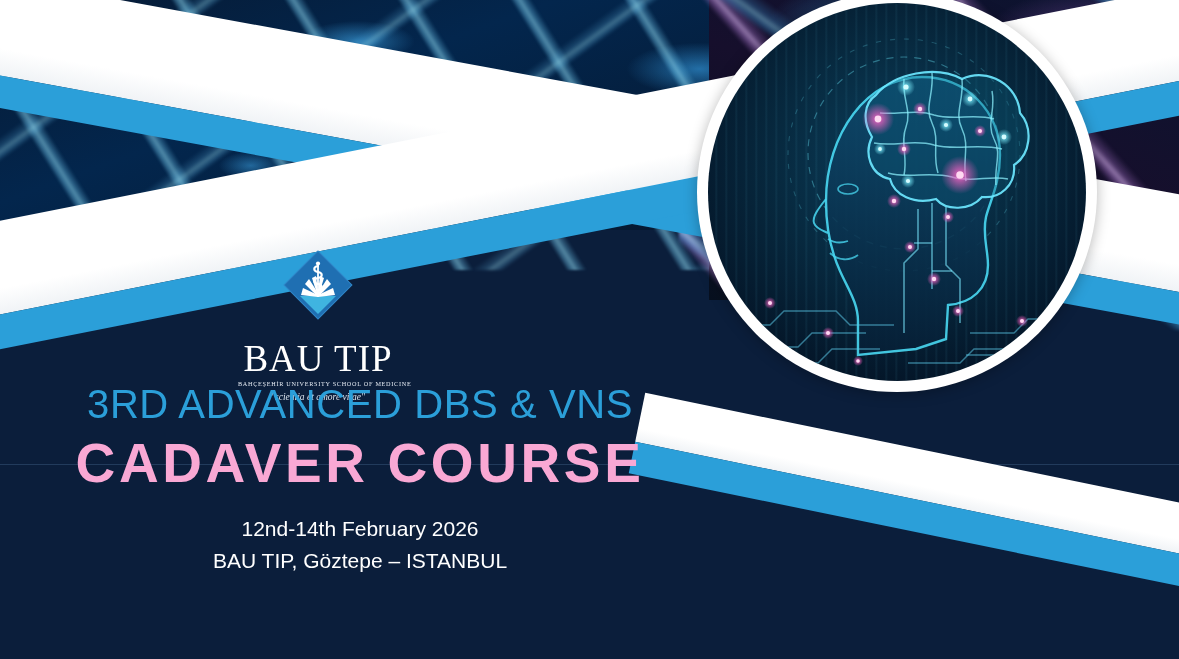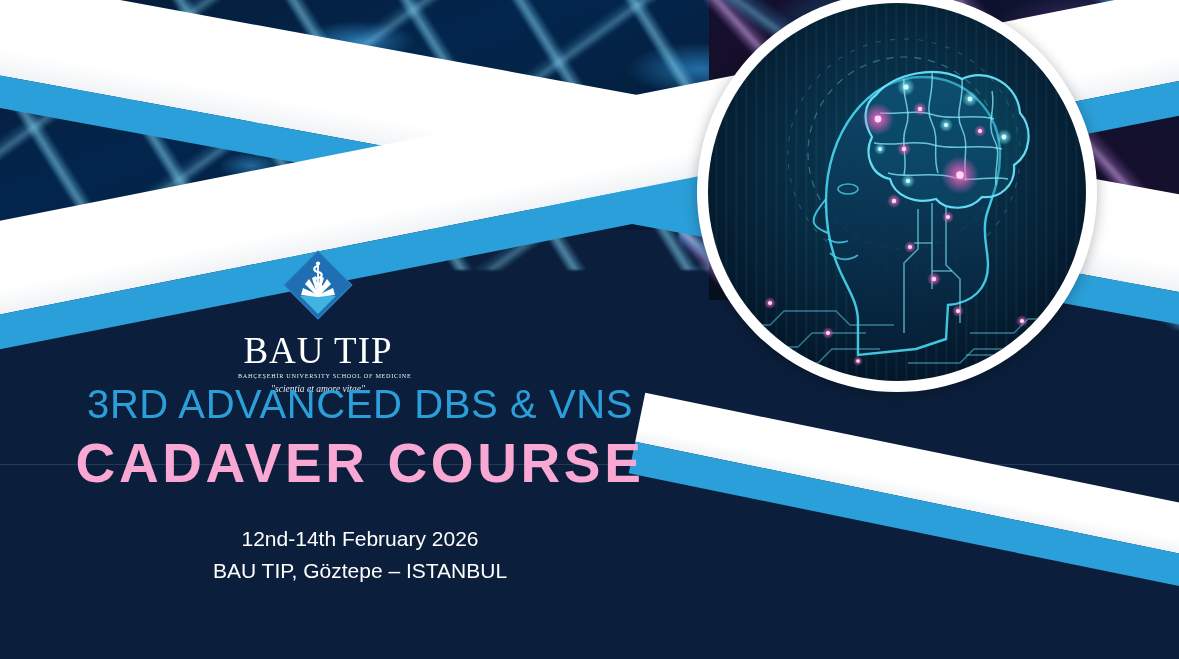--- a/index.html
+++ b/index.html
@@ -199,21 +199,21 @@
     width: 160px;
     text-align: center;
     color: #ffffff;
   }
   .logo-emblem { display: block; margin: 0 auto; }
   .logo-word {
     font-family: "Liberation Serif", serif;
     font-size: 37px;
     letter-spacing: 1px;
     line-height: 1.02;
-    margin-top: 10px;
+    margin-top: 18px;
     white-space: nowrap;
   }
   .logo-sub {
     font-family: "Liberation Serif", serif;
     font-size: 6.2px;
     letter-spacing: .72px;
     color: #e6ecf4;
     margin-top: 2px;
     white-space: nowrap;
   }
@@ -245,21 +245,21 @@
   .headline-main {
     font-size: 55px;
     font-weight: bold;
     color: #f9a8d4;
     letter-spacing: 3.6px;
     line-height: 1.12;
     margin-top: 7px;
     white-space: nowrap;
   }
   .meta {
-    margin-top: 28px;
+    margin-top: 18px;
     color: #ffffff;
     font-size: 21px;
     line-height: 1.55;
   }
   .meta div { white-space: nowrap; }
 </style>
 </head>
 <body>
 
 <div class="poster">

